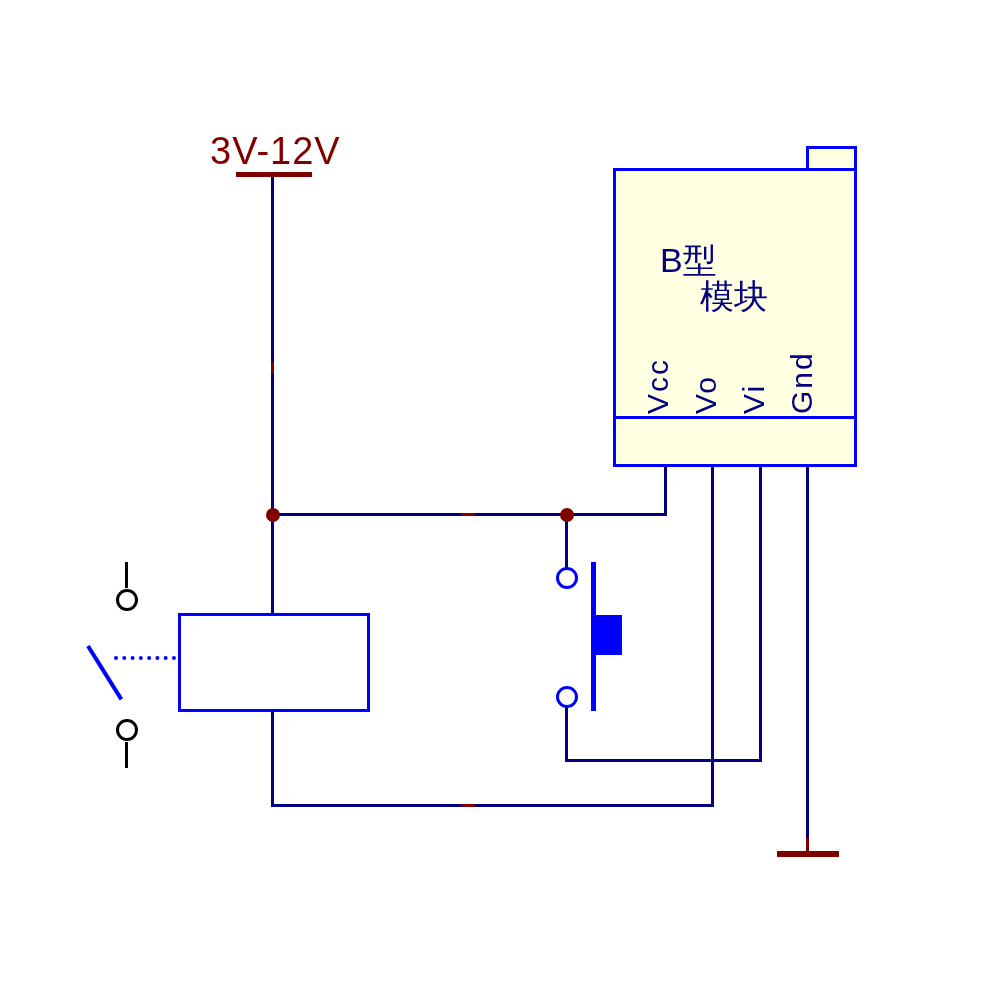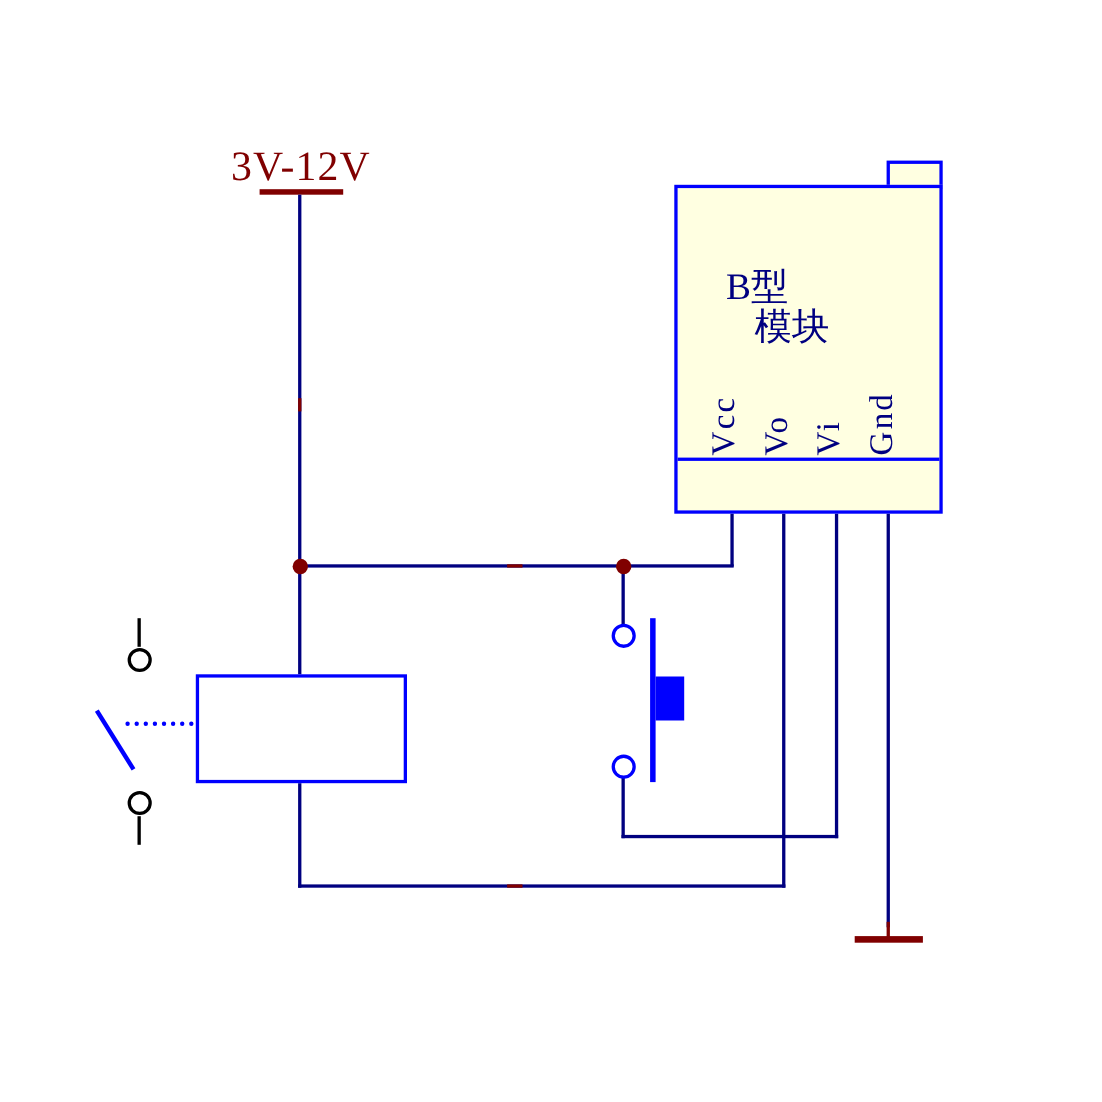--- a/index.html
+++ b/index.html
@@ -1,37 +1,37 @@
 <!DOCTYPE html>
 <html style="--wire: #000080; --component: #0000FF; --power: #800000; --module-fill: #FFFFE1;"><head>
 <meta charset="utf-8">
 <style>
   *{box-sizing:border-box}
   html,body{margin:0;padding:0;background:#fff}
   .stage{position:relative;width:1002px;height:1002px;background:#fff;overflow:hidden;
-         font-family:Liberation Serif, serif}
+         font-family:Liberation Sans, sans-serif}
   .wire{position:absolute;background:var(--wire,#000080)}
   .blk{position:absolute;background:#000}
   .pwr{position:absolute;background:var(--power,#800000)}
   .bluefill{position:absolute;background:var(--component,#0000FF)}
   .dot{position:absolute;width:14px;height:14px;border-radius:50%;background:var(--power,#800000)}
   .term{position:absolute;width:22px;height:22px;border-radius:50%;background:#fff;
         border:3px solid var(--component,#0000FF)}
   .term.black{border-color:#000}
   .module{position:absolute;left:613px;top:168px;width:244px;height:299px;
           border:3px solid var(--component,#0000FF);background:var(--module-fill,#FFFFE1)}
   .module-tab{position:absolute;left:806px;top:146px;width:51px;height:26px;
           border:3px solid var(--component,#0000FF);background:var(--module-fill,#FFFFE1)}
   .relay{position:absolute;left:178px;top:613px;width:192px;height:99px;
          border:3px solid var(--component,#0000FF);background:#fff}
   .pwr-label{position:absolute;left:210px;top:130px;color:var(--power,#800000);
          font-size:38px;letter-spacing:1px;white-space:nowrap}
   .mtitle{position:absolute;color:var(--wire,#000080);font-size:34px;white-space:nowrap}
   .mtitle.l1{left:660px;top:238px}
-  .mtitle.l2{left:686px;top:274px}
+  .mtitle.l2{left:700px;top:274px}
   .pin-label{position:absolute;top:414px;color:var(--wire,#000080);font-size:30px;line-height:30px;
          letter-spacing:2px;white-space:nowrap;transform:rotate(-90deg);transform-origin:0 0}
   .pin-label.p0{left:643px}
   .pin-label.p1{left:691px}
   .pin-label.p2{left:739px}
   .pin-label.p3{left:787px}
   .lever{position:absolute;left:88px;top:644px;width:63px;height:4px;
          background:var(--component,#0000FF);transform:rotate(58deg);transform-origin:0 50%}
   .dotted-link{position:absolute;left:114px;top:656px;width:62px;height:0;
          border-top:4px dotted var(--component,#0000FF)}

